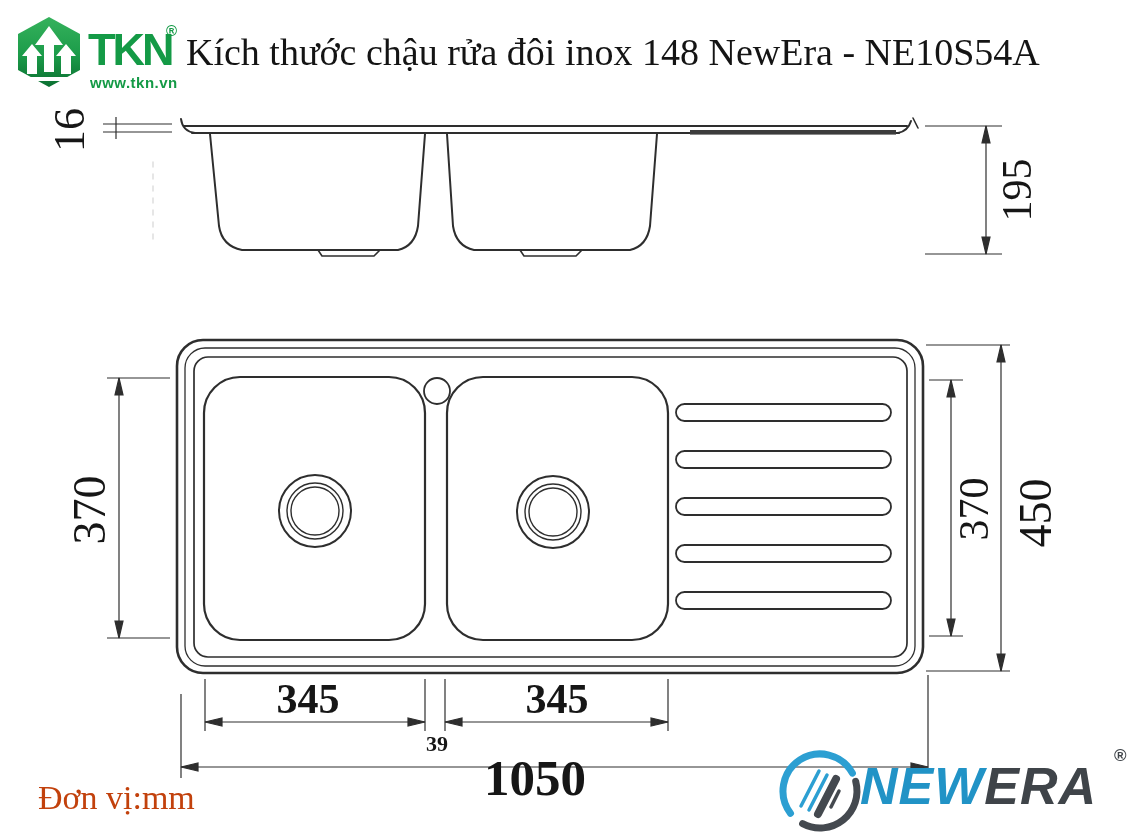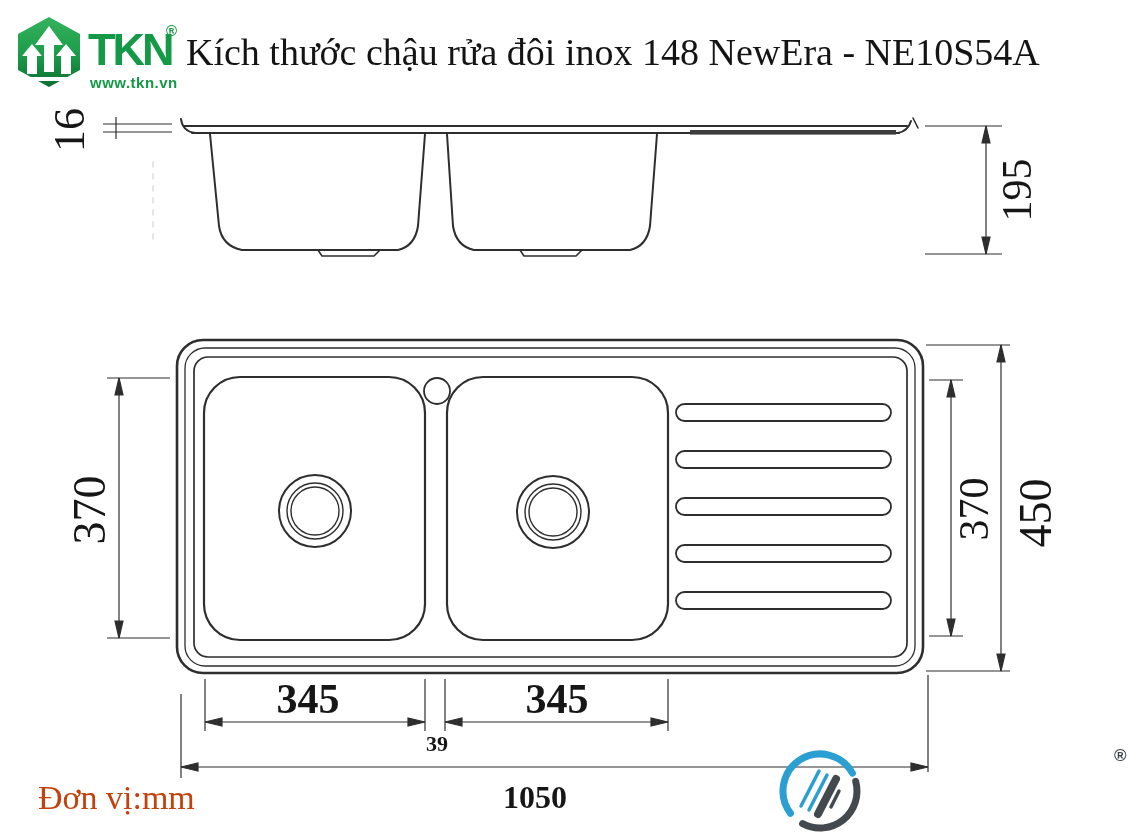--- a/index.html
+++ b/index.html
@@ -166,29 +166,32 @@
   <div class="title">Kích thước chậu rửa đôi inox 148 NewEra - NE10S54A</div>
 
   <div class="lbl rot" style="left:70px;top:130px;font-size:44px">16</div>
   <div class="lbl rot" style="left:1017px;top:190px;font-size:42px">195</div>
   <div class="lbl rot" style="left:90px;top:510px;font-size:46px">370</div>
   <div class="lbl rot" style="left:974px;top:509px;font-size:42px">370</div>
   <div class="lbl rot" style="left:1036px;top:513px;font-size:46px">450</div>
   <div class="lbl ctr" style="left:308px;top:699px;font-size:42px">345</div>
   <div class="lbl ctr" style="left:557px;top:699px;font-size:42px">345</div>
   <div class="lbl ctr" style="left:437px;top:744px;font-size:22px">39</div>
-  <div class="lbl ctr" style="left:535px;top:797px;font-size:32px">1050</div>
+  <div class="lbl ctr" style="left:535px;top:778px;font-size:51px">1050</div>
 
   <div class="unit">Đơn vị:mm</div>
 
   <div class="newera">
     <svg class="ne-emblem" width="92" height="92" viewBox="0 0 92 92">
       <path d="M16.5,69.3 A37,37 0 1 1 78.4,29.1" stroke="#2c9fd2" stroke-width="7" fill="none" stroke-linecap="round"></path>
       <path d="M81.7,37.4 A37,37 0 0 1 28.6,79.7" stroke="#44494f" stroke-width="7" fill="none" stroke-linecap="round"></path>
       <line x1="27" y1="62" x2="45" y2="27" stroke="#2c9fd2" stroke-width="3.5" stroke-linecap="round"></line>
       <line x1="35" y1="66" x2="53" y2="31" stroke="#2c9fd2" stroke-width="3.5" stroke-linecap="round"></line>
       <line x1="44" y1="70" x2="62" y2="35" stroke="#44494f" stroke-width="8" stroke-linecap="round"></line>
       <line x1="57" y1="63" x2="65" y2="47" stroke="#44494f" stroke-width="3.5" stroke-linecap="round"></line>
     </svg>
+    <div class="ne-word">
+      <span class="ne-new">NEW</span><span class="ne-era">ERA</span>
+    </div>
     <div class="ne-reg">®</div>
   </div>
 
 </div>
 
 </body></html>

